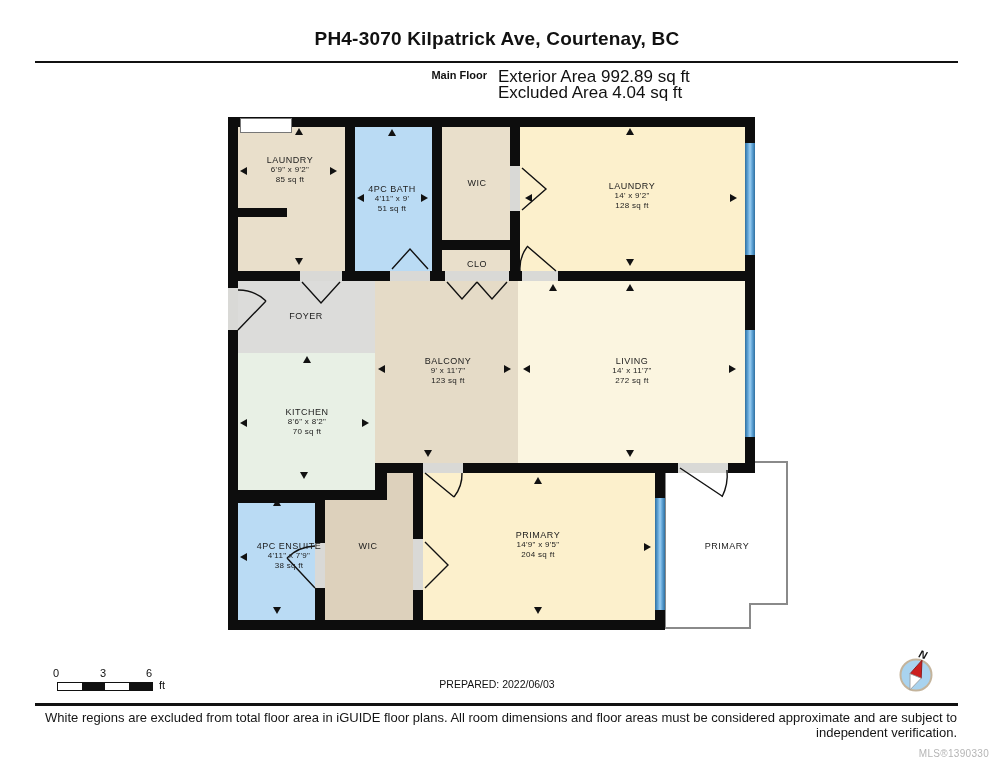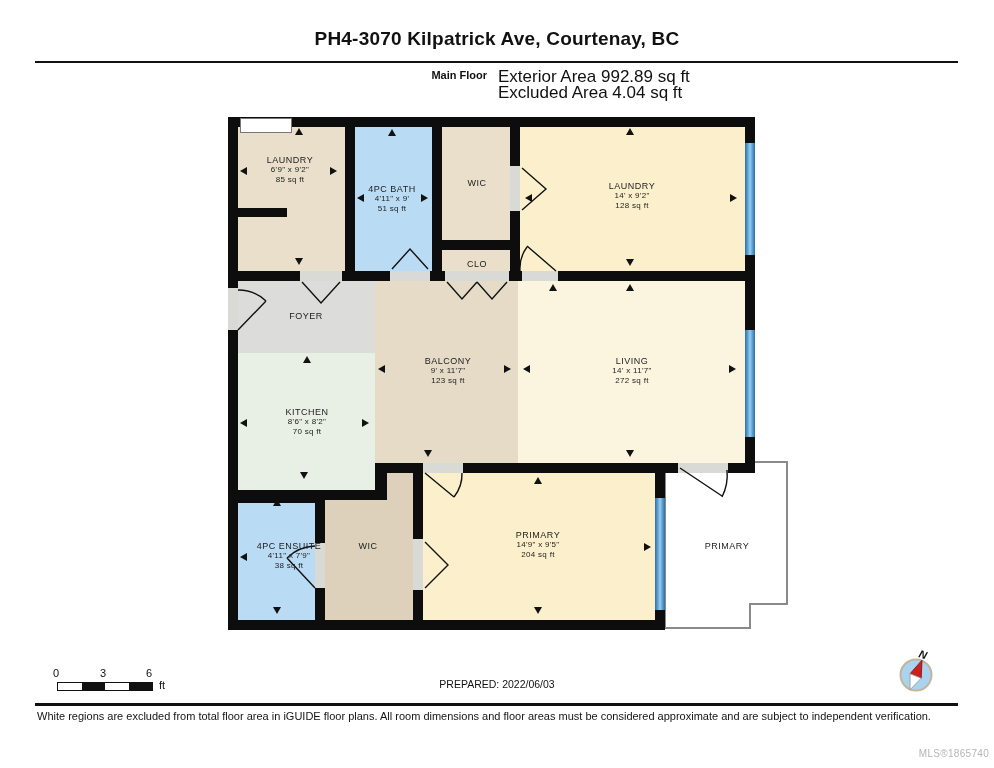--- a/index.html
+++ b/index.html
@@ -29,21 +29,21 @@
   .ar{border-top:4px solid transparent;border-bottom:4px solid transparent;border-left:7px solid #111;}
   
   .tick{position:absolute;font-size:11px;}
   .sbar{position:absolute;top:682px;left:57px;width:94px;height:7px;border:1px solid #111;display:flex;}
   .sbar span{flex:1;}
   .sb-w{background:#fff;} .sb-b{background:#111;}
   .ft{top:679px;left:159px;font-size:11px;}
   .prepared{top:678px;left:0;width:994px;text-align:center;font-size:10.5px;}
   
   .foot-rule{top:703px;left:35px;width:923px;height:3px;background:#111;}
-  .disclaimer{top:710px;left:37px;width:920px;font-size:11px;color:#151515;}
+  .disclaimer{top:710px;left:37px;width:920px;font-size:13px;color:#151515;text-align:right;}
   .mls{top:748px;right:5px;font-size:10px;color:#b5b5b5;letter-spacing:.3px;}
   svg{position:absolute;pointer-events:none;}
 </style>
 </head>
 <body>
 
 <div class="abs title">PH4-3070 Kilpatrick Ave, Courtenay, BC</div>
 <div class="abs title-rule"></div>
 <div class="abs floor-label">Main Floor</div>
 <div class="abs area-lines">
@@ -209,13 +209,13 @@
   <text x="27" y="13" font-size="11" font-weight="bold" font-style="italic" transform="rotate(18 27 13)" fill="#111">N</text>
   <circle cx="25" cy="31" r="15.5" fill="#a9d3ef" stroke="#c4b49c" stroke-width="2"></circle>
   <g transform="rotate(22 25 31)">
     <polygon points="25,15 31,32 19,32" fill="#cc1f1f" stroke="#8a1414" stroke-width="0.8"></polygon>
     <polygon points="25,47 31,32 19,32" fill="#ffffff" stroke="#9a9a9a" stroke-width="0.8"></polygon>
   </g>
 </svg>
 
 <div class="abs foot-rule"></div>
 <div class="abs disclaimer">White regions are excluded from total floor area in iGUIDE floor plans. All room dimensions and floor areas must be considered approximate and are subject to independent verification.</div>
-<div class="abs mls">MLS®1865740</div>
+<div class="abs mls">MLS®1390330</div>
 
 </body></html>

